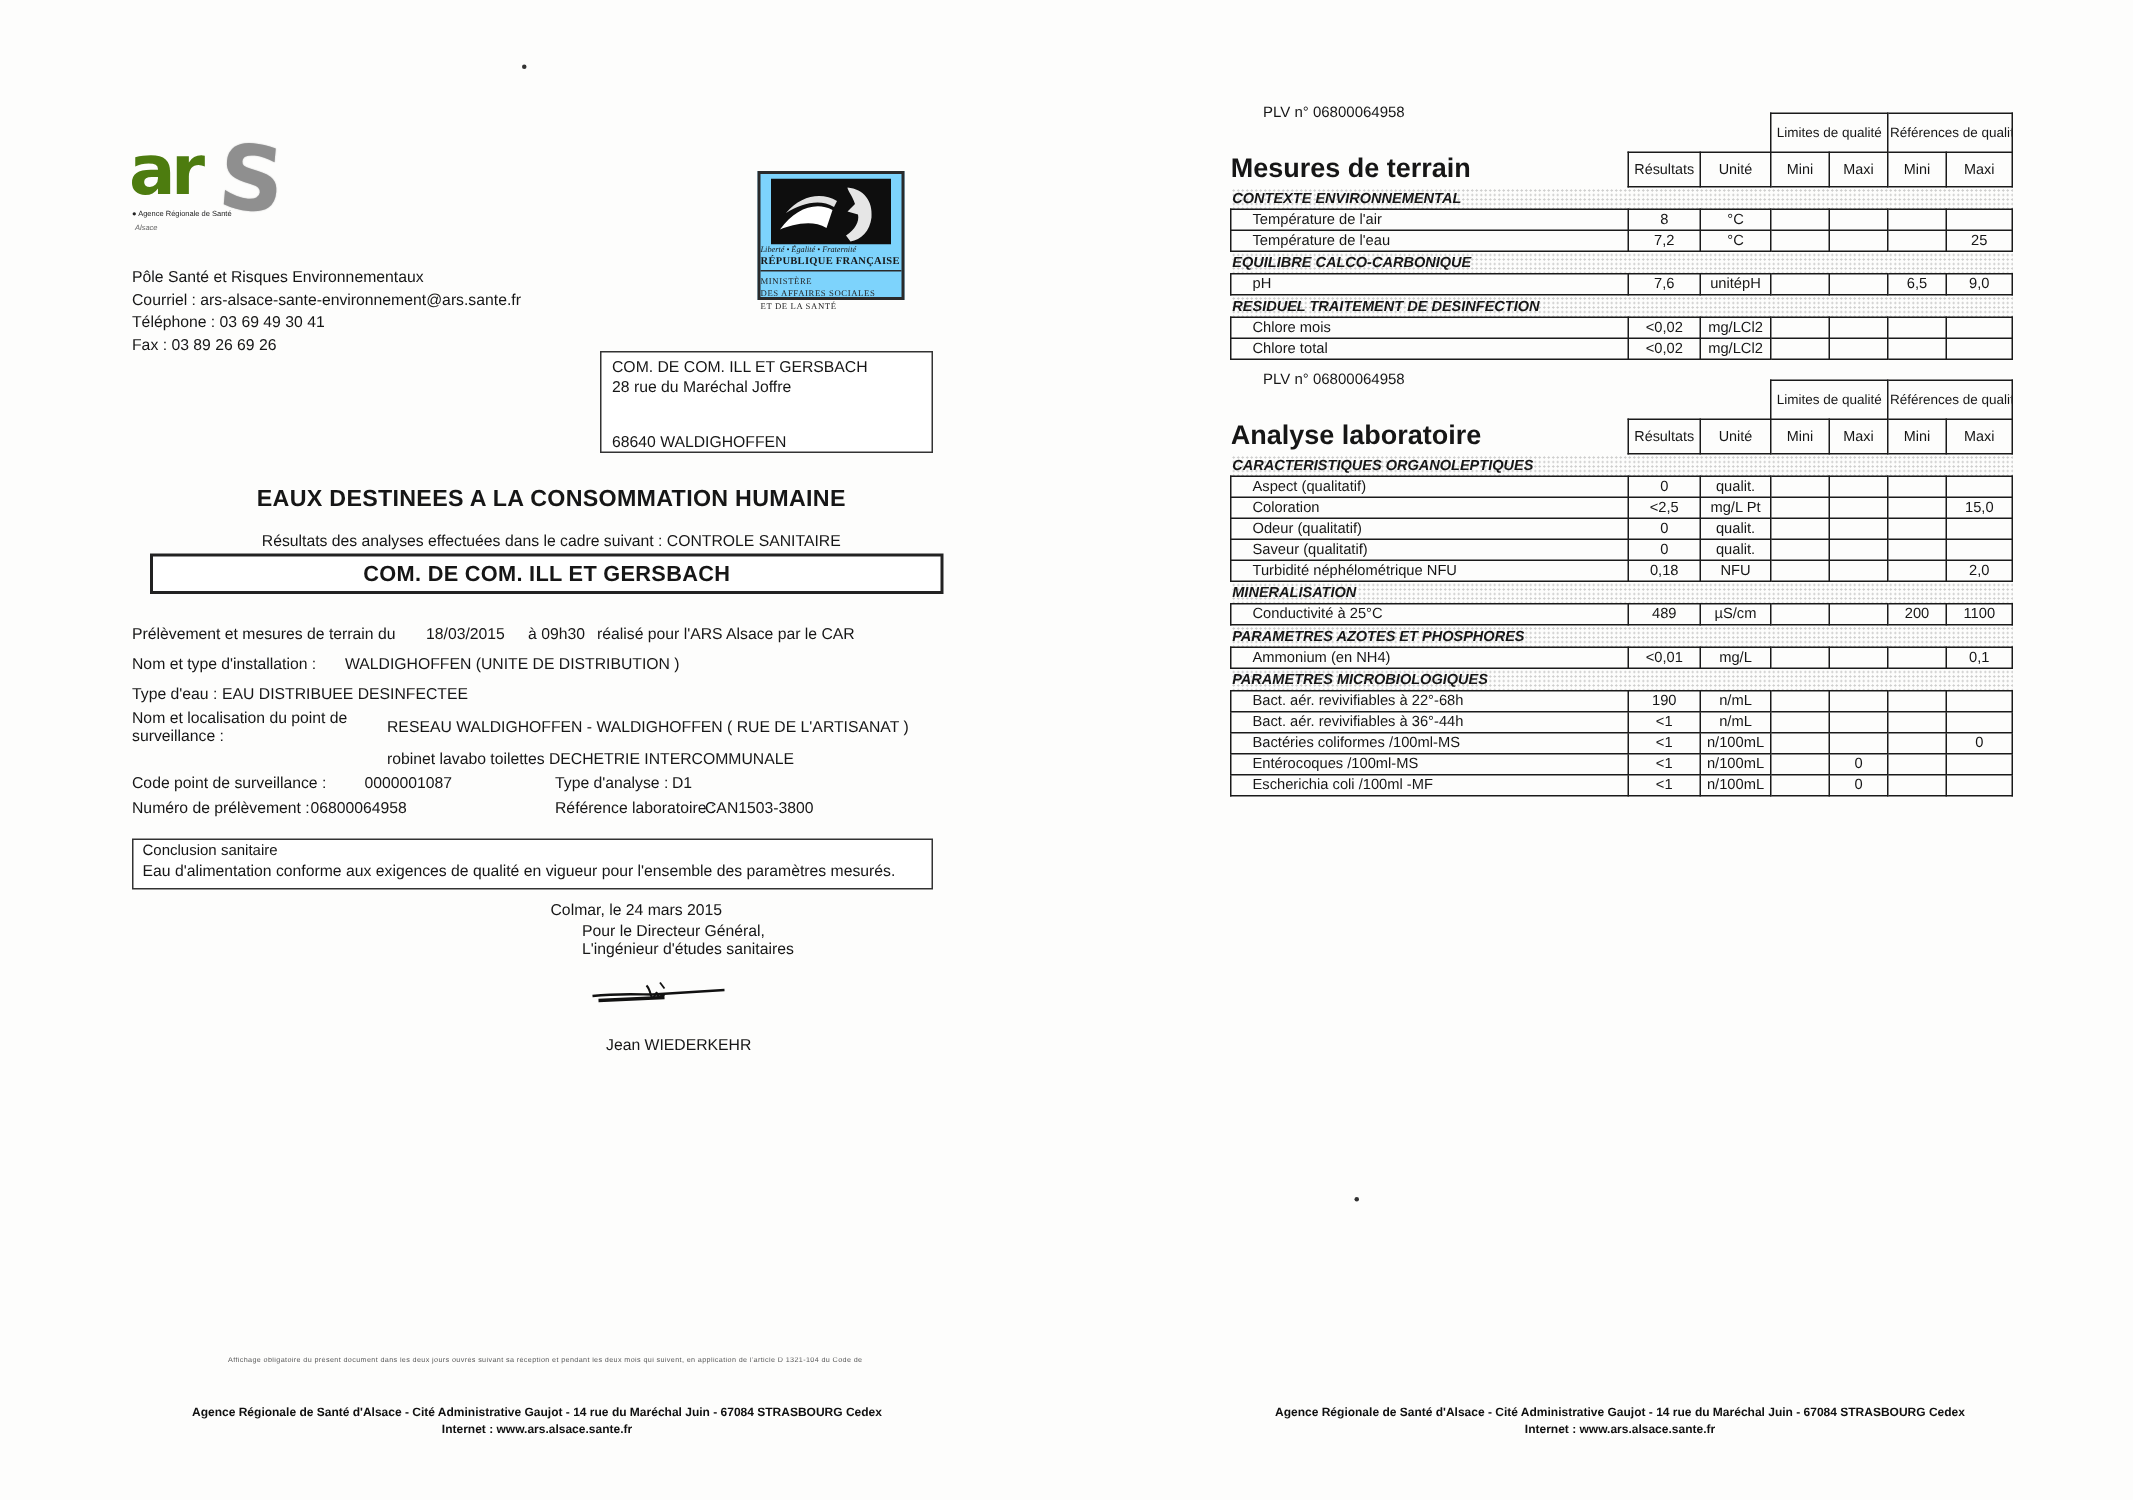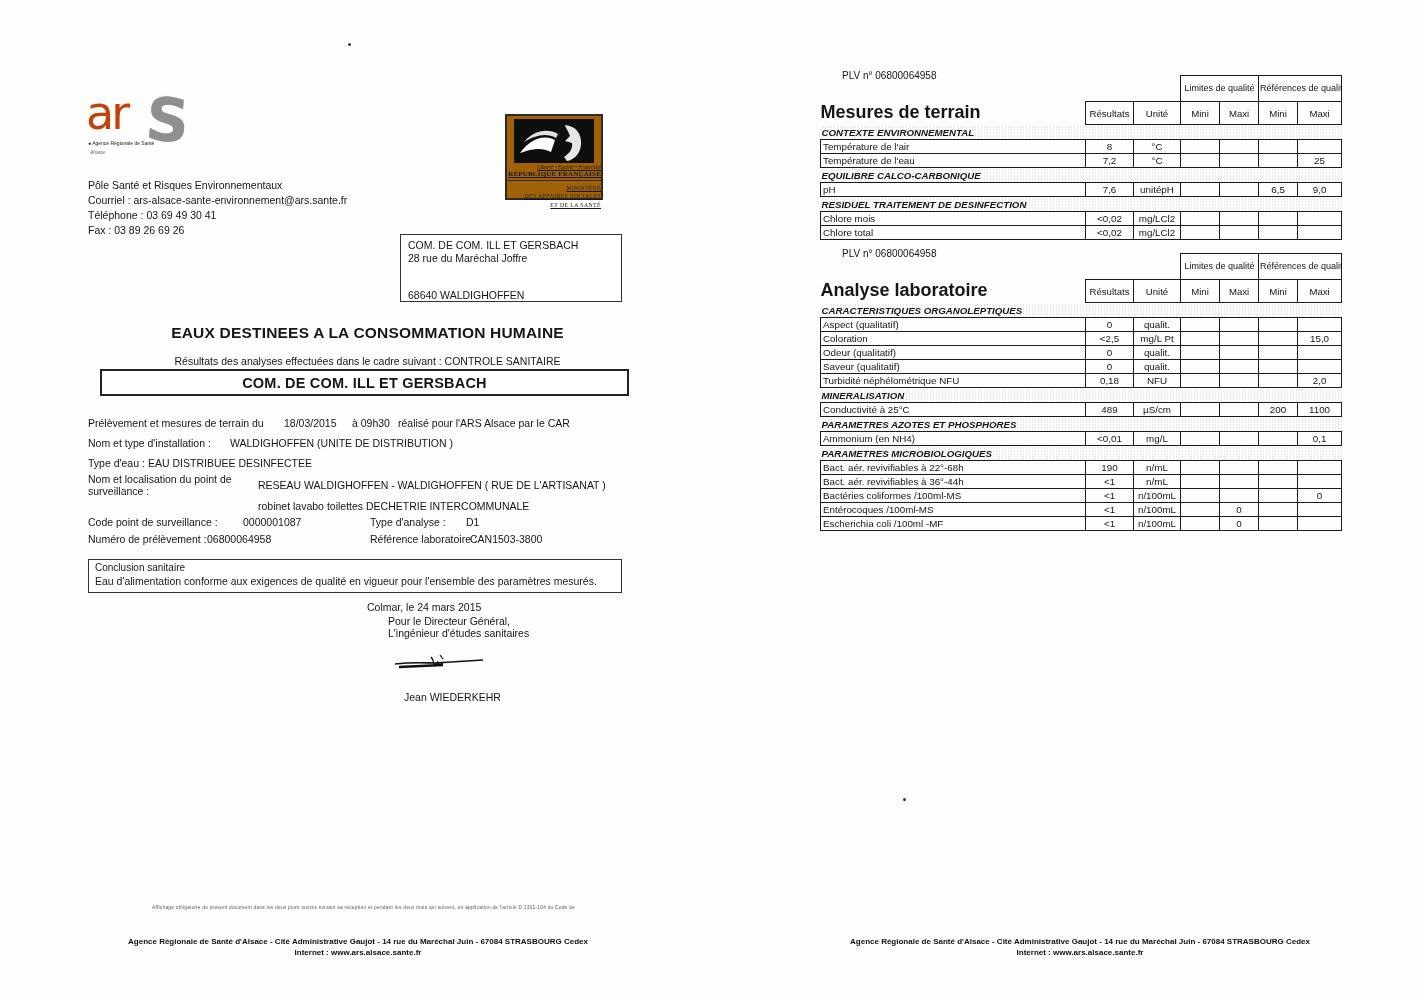--- a/index.html
+++ b/index.html
@@ -3,30 +3,30 @@
 <meta charset="utf-8">
 <style>
   html,body{margin:0;padding:0;background:#e8e8e8;}
   .canvas{position:relative;width:1422px;height:1000px;background:#fdfdfc;overflow:hidden;
           font-family:"Liberation Sans",sans-serif;color:#161616;}
   .abs{position:absolute;}
   .page{position:absolute;left:0;top:0;width:1422px;height:1000px;}
 
   
   .ars-logo{position:absolute;left:86px;top:90px;width:140px;height:80px;}
-  .ars-ar{font-family:"DejaVu Sans",sans-serif;font-weight:400;font-size:46px;letter-spacing:-3px;color:#c2410c;line-height:1;}
+  .ars-ar{font-family:"DejaVu Sans",sans-serif;font-weight:700;font-size:46px;letter-spacing:-3px;color:#4d7c0f;line-height:1;}
   .ars-s{position:absolute;left:60px;top:0px;font-family:"DejaVu Sans",sans-serif;font-weight:700;font-size:60px;color:#8f8f8f;line-height:1;transform:rotate(5deg);text-shadow:0 0 1px #bbb;}
   .ars-sub{position:absolute;left:2px;top:50px;font-size:5px;color:#222;white-space:nowrap;}
   .ars-region{position:absolute;left:4px;top:59px;font-size:5px;color:#666;font-style:italic;}
 
   
   .contact div{font-size:10.5px;line-height:15px;white-space:nowrap;}
 
   
-  .ministry-box{position:absolute;left:505px;top:114px;width:98px;height:86px;border:2px solid #2a2a2a;background:#a16207;box-sizing:border-box;text-align:right;text-decoration:underline;}
+  .ministry-box{position:absolute;left:505px;top:114px;width:98px;height:86px;border:2px solid #2a2a2a;background:#7dd3fc;box-sizing:border-box;text-align:left;}
   .marianne{margin:3px auto 0;width:80px;height:44px;}
   .motto{font-family:"Liberation Serif",serif;font-style:italic;font-size:5.5px;margin-top:1px;white-space:nowrap;}
   .republic{font-family:"Liberation Serif",serif;font-weight:700;font-size:7px;letter-spacing:.2px;white-space:nowrap;}
   .min-divider{border-top:1.5px solid #2a2a2a;margin-top:2px;}
   .min-lines{font-family:"Liberation Serif",serif;font-size:5.8px;letter-spacing:.4px;line-height:1.45;padding-top:3px;color:#222;}
 
   
   .recipient-box{position:absolute;left:400px;top:234px;width:222px;height:68px;border:1.5px solid #333;box-sizing:border-box;padding:4px 0 0 7px;background:#fff;}
   .recipient-box div{font-size:10.5px;line-height:13px;}
   .r3{margin-top:24px;}
@@ -50,21 +50,21 @@
   .tblock{position:absolute;left:820px;width:521px;}
   .plv{position:absolute;left:0;top:-5px;font-size:10px;white-space:nowrap;padding-left:22px;}
   table.rt{border-collapse:collapse;table-layout:fixed;width:521px;margin-top:14px;}
   table.rt td,table.rt th{box-sizing:border-box;overflow:hidden;white-space:nowrap;}
   .nob{border:none;}
   .gh{border:1px solid #1a1a1a;height:26px;font-weight:400;font-size:9px;text-align:center;vertical-align:middle;line-height:1.1;white-space:normal;padding:0 1px;}
   .ch{border:1px solid #1a1a1a;height:19px;font-weight:400;font-size:9.6px;text-align:center;vertical-align:middle;}
   .ttl{border:none;font-weight:700;font-size:18px;vertical-align:bottom;text-align:left;padding:0 0 2px 0;}
   .sec{border:none;font-weight:700;font-size:9.7px;text-align:left;padding:1px 0 0 1px;height:15px;vertical-align:middle;
        background-image:radial-gradient(rgba(100,100,100,.30) .7px, transparent .8px);background-size:3px 3px;font-style:italic;}
-  .lab{border:1px solid #1a1a1a;font-size:9.8px;text-align:left;padding:0 2px;height:14px;vertical-align:middle;}
+  .lab{border:1px solid #1a1a1a;font-size:9.8px;text-align:left;padding:0 14px;height:14px;vertical-align:middle;}
   .val{border:1px solid #1a1a1a;font-size:9.8px;text-align:center;height:14px;vertical-align:middle;padding:0 1px;}
 
   .dot{position:absolute;background:#333;border-radius:50%;}
 </style>
 </head>
 <body>
 
 <div class="canvas">
 
   <div class="page">
@@ -124,21 +124,21 @@
     <span class="dt" style="left:148px;top:457px;">EAU DISTRIBUEE DESINFECTEE</span>
 
     <span class="dt" style="left:88px;top:473px;">Nom et localisation du point de</span>
     <span class="dt" style="left:88px;top:485px;">surveillance :</span>
     <span class="dt" style="left:258px;top:479px;">RESEAU WALDIGHOFFEN - WALDIGHOFFEN ( RUE DE L'ARTISANAT )</span>
     <span class="dt" style="left:258px;top:500px;">robinet lavabo toilettes DECHETRIE INTERCOMMUNALE</span>
 
     <span class="dt" style="left:88px;top:516px;">Code point de surveillance :</span>
     <span class="dt" style="left:207px;top:516px;margin-left:36px;">0000001087</span>
     <span class="dt" style="left:370px;top:516px;">Type d'analyse :</span>
-    <span class="dt" style="left:466px;top:516px;">D1</span>
+    <span class="dt" style="left:448px;top:516px;">D1</span>
 
     <span class="dt" style="left:88px;top:533px;">Numéro de prélèvement :</span>
     <span class="dt" style="left:207px;top:533px;">06800064958</span>
     <span class="dt" style="left:370px;top:533px;">Référence laboratoire :</span>
     <span class="dt" style="left:470px;top:533px;">CAN1503-3800</span>
 
     <div class="conclusion-box">
       <div class="c1">Conclusion sanitaire</div>
       <div class="c2">Eau d'alimentation conforme aux exigences de qualité en vigueur  pour l'ensemble des paramètres mesurés.</div>
     </div>

